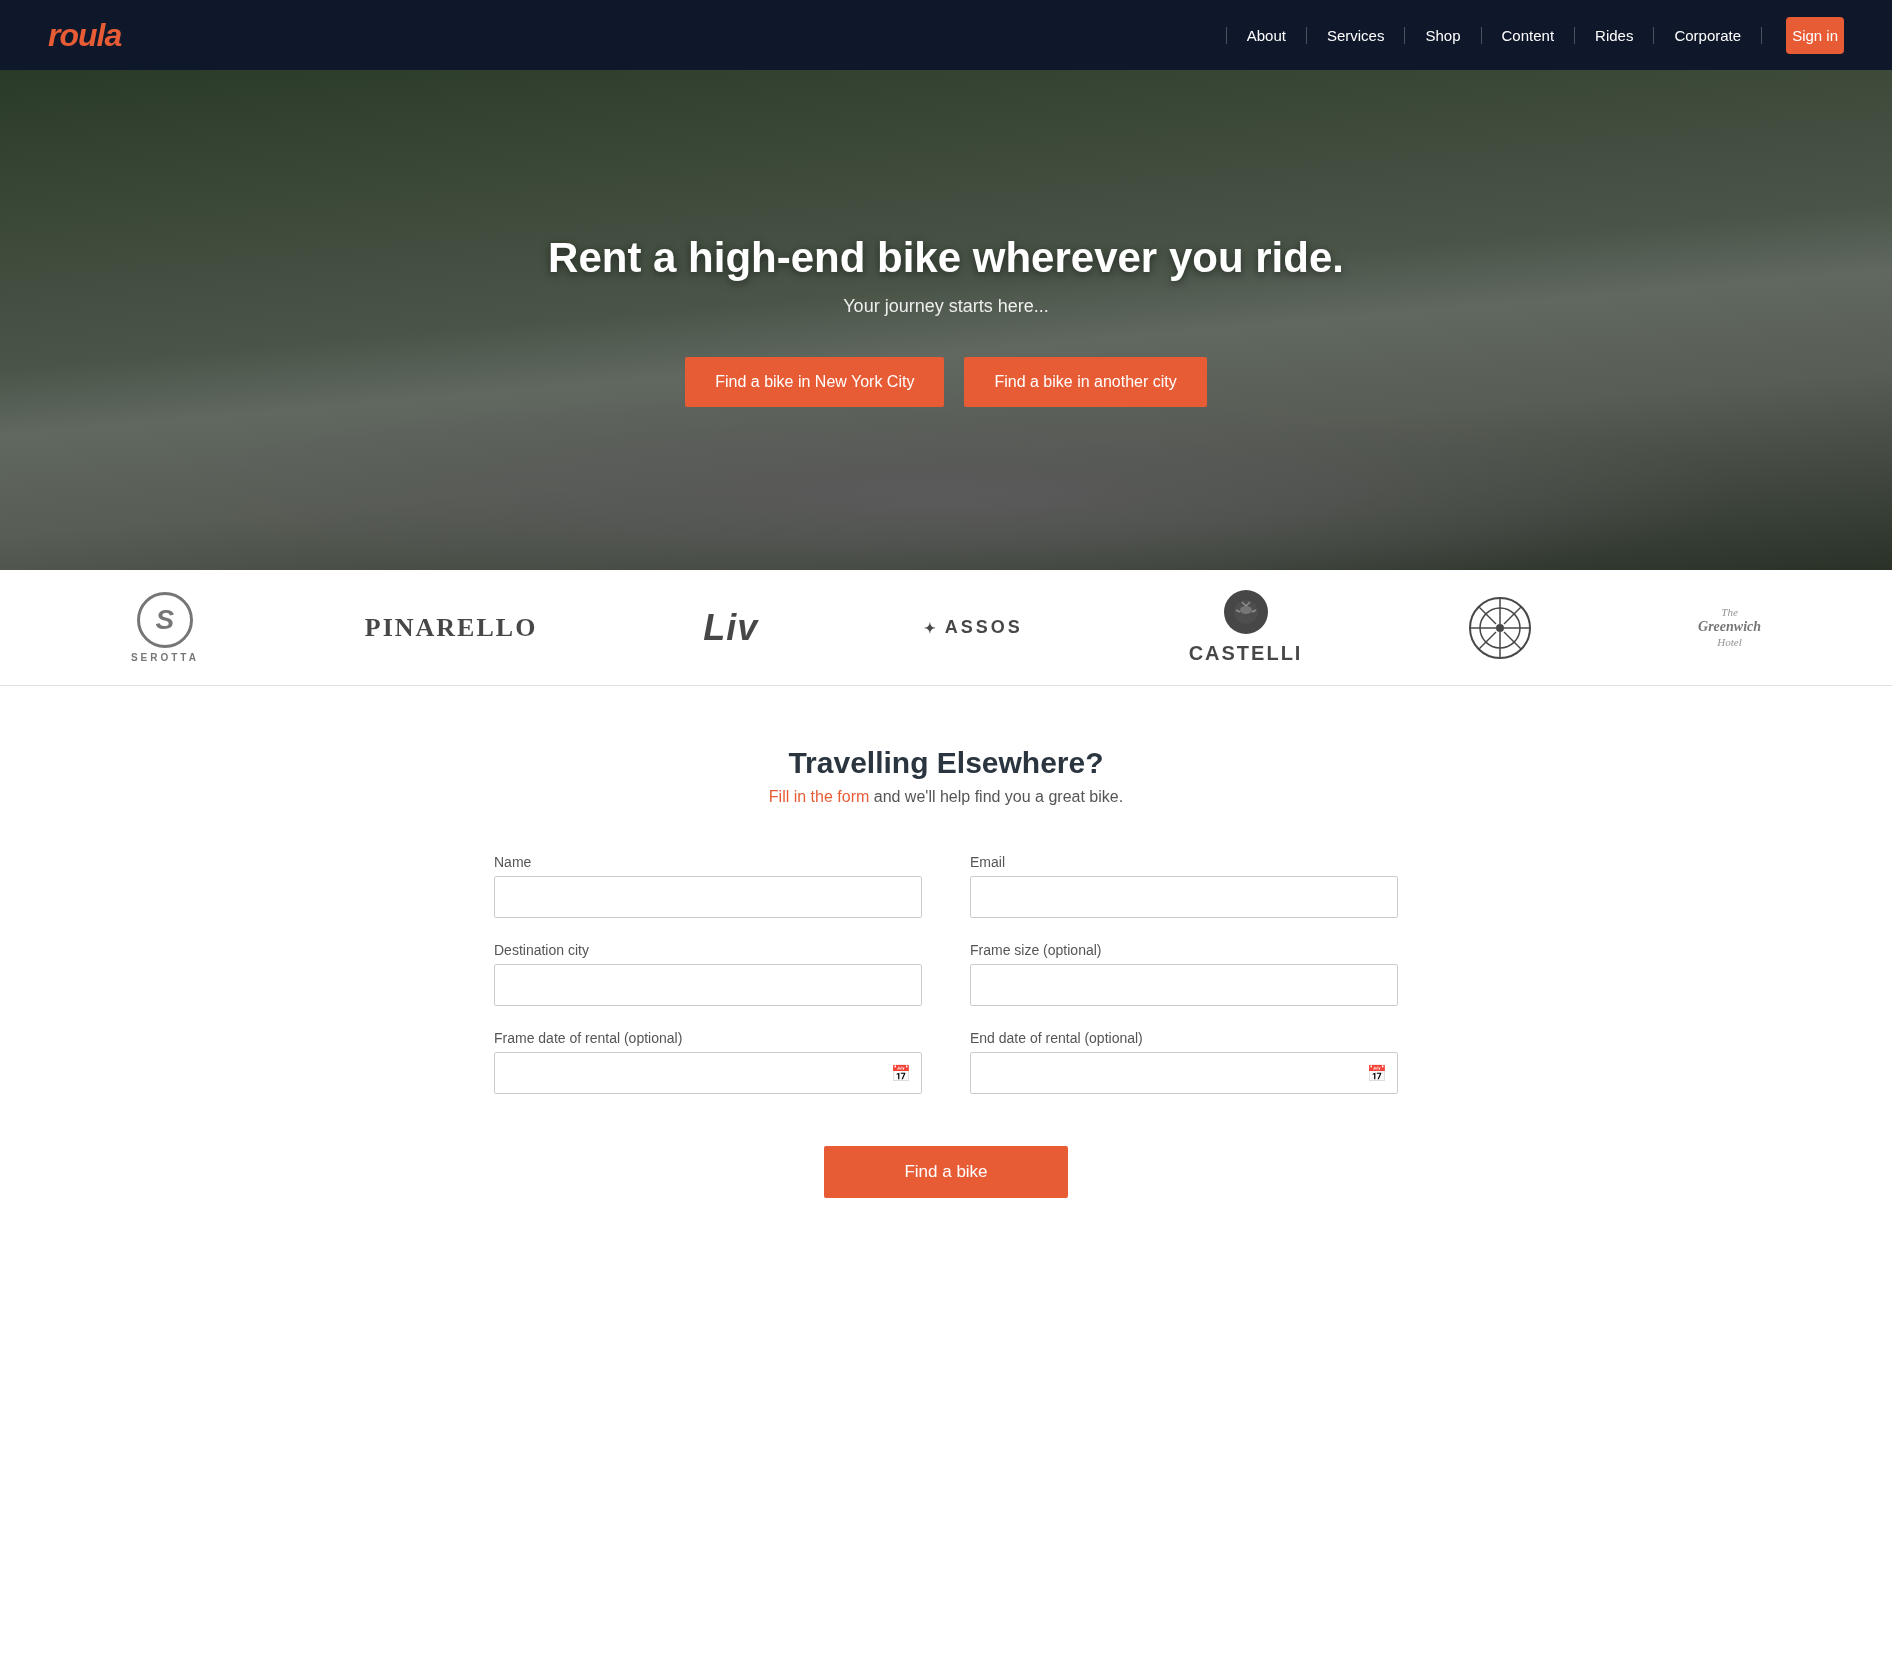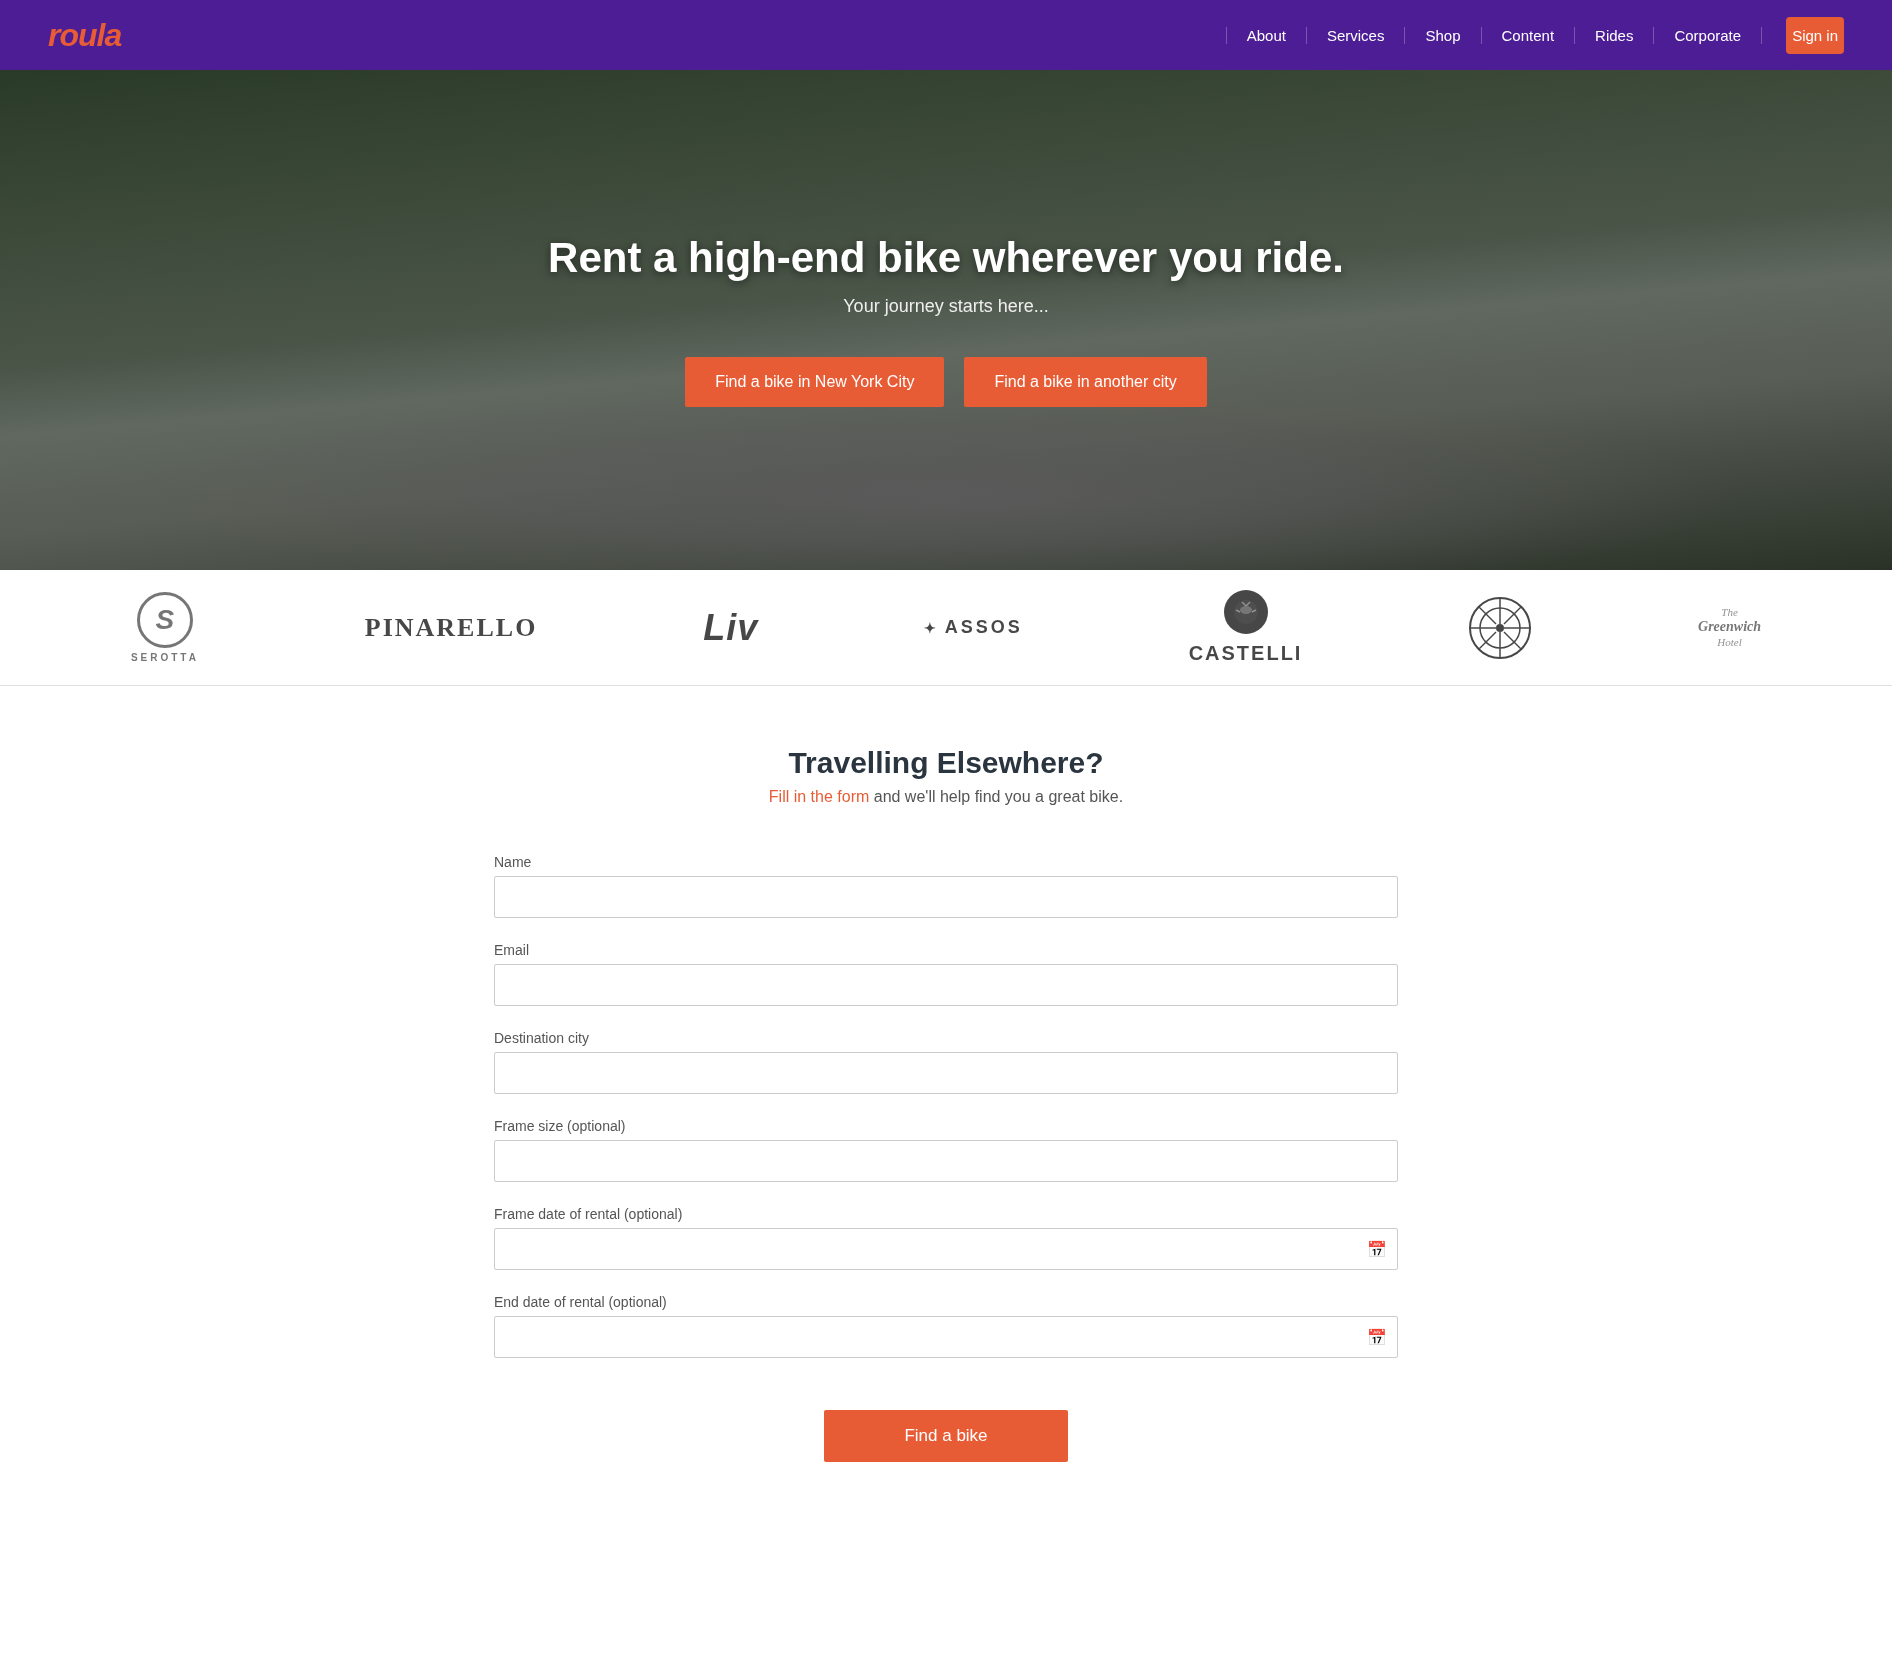--- a/index.html
+++ b/index.html
@@ -1,20 +1,20 @@
 <!DOCTYPE html>
 <html><head>
   <meta charset="utf-8">
   <style>
     * { margin: 0; padding: 0; box-sizing: border-box; }
     body { font-family: -apple-system, BlinkMacSystemFont, 'Segoe UI', Helvetica, Arial, sans-serif; background: #fff; }
 
     
     nav {
-      background: #4c1d95;
+      background: #0f172a;
       display: flex;
       align-items: center;
       justify-content: space-between;
       padding: 0 48px;
       height: 70px;
       position: relative;
       z-index: 10;
     }
     .nav-logo {
       font-size: 32px;
@@ -221,21 +221,21 @@
       font-size: 16px;
       color: #555;
       margin-bottom: 48px;
     }
     .form-subtitle a {
       color: #e85c35;
       text-decoration: none;
     }
     .form-grid {
       display: grid;
-      grid-template-columns: 1fr;
+      grid-template-columns: 1fr 1fr;
       gap: 24px 48px;
       text-align: left;
       margin-bottom: 36px;
     }
     .form-field {
       display: flex;
       flex-direction: column;
       gap: 6px;
     }
     .form-label {

